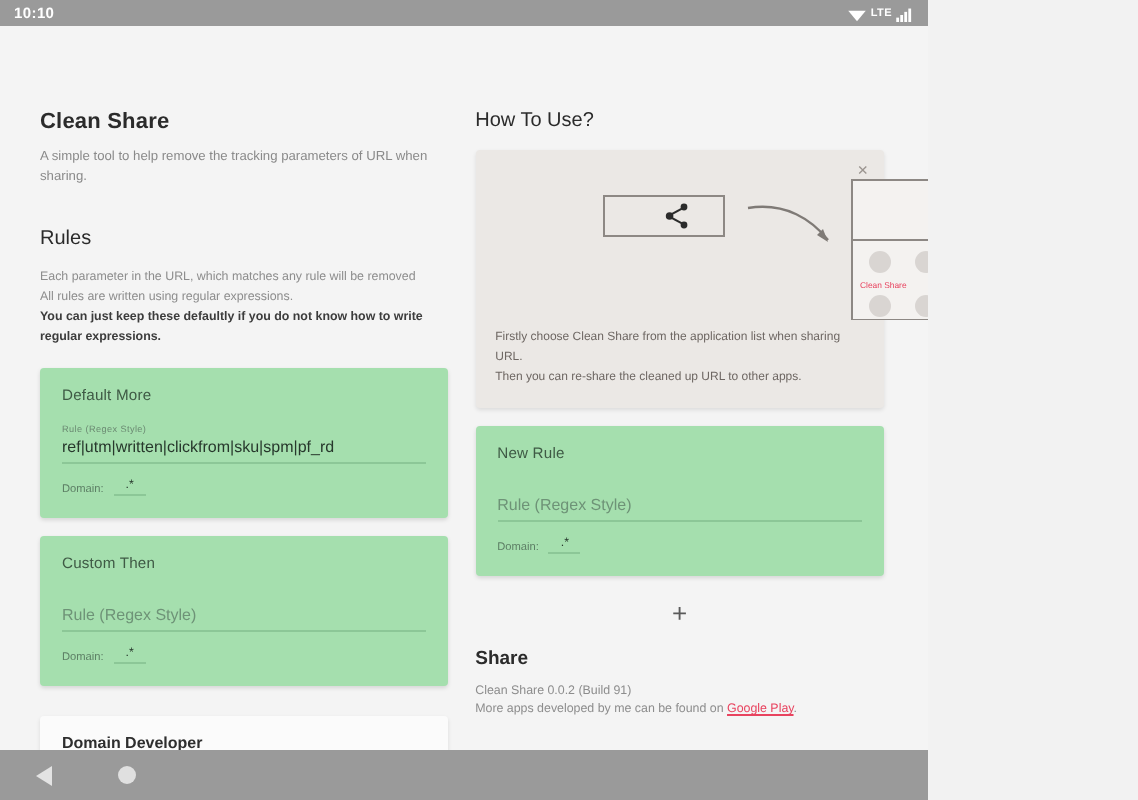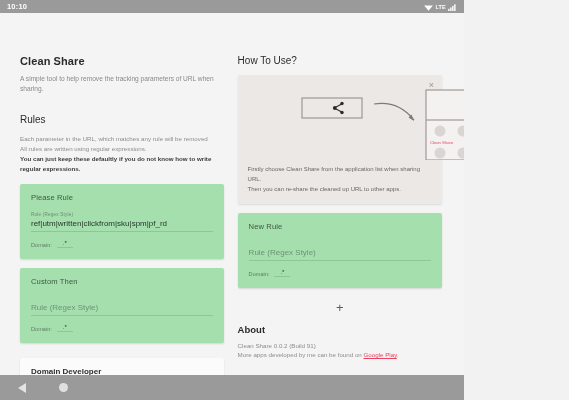--- a/index.html
+++ b/index.html
@@ -160,21 +160,21 @@
       <p class="subtitle">A simple tool to help remove the tracking parameters of URL when sharing.</p>
 
       <h2 class="section">Rules</h2>
       <div class="rules-desc">
         <div>Each parameter in the URL, which matches any rule will be removed</div>
         <div>All rules are written using regular expressions.</div>
         <div class="strong">You can just keep these defaultly if you do not know how to write regular expressions.</div>
       </div>
 
       <div class="card-green">
-        <div class="card-title">Please Rule</div>
+        <div class="card-title">Default More</div>
         <div class="field">
           <div class="field-label-small">Rule (Regex Style)</div>
           <div class="field-value">ref|utm|written|clickfrom|sku|spm|pf_rd</div>
         </div>
         <div class="domain-row">
           <span class="domain-lbl">Domain:</span>
           <span class="domain-val">.*</span>
         </div>
       </div>
 
@@ -240,21 +240,21 @@
           <span class="domain-lbl">Domain:</span>
           <span class="domain-val">.*</span>
         </div>
       </div>
 
       <div class="plus-row">
         <span class="plus-btn">+</span>
       </div>
 
       <div class="about-wrap">
-        <div class="about-title">About</div>
+        <div class="about-title">Share</div>
         <div class="about-line">Clean Share 0.0.2 (Build 91)</div>
         <div class="about-line">
           <span>More apps developed by me can be found on </span><span class="link-red">Google Play</span><span>.</span>
         </div>
       </div>
     </div>
   </div>
 
   <div class="navbar">
     <div class="nav-back"></div>

